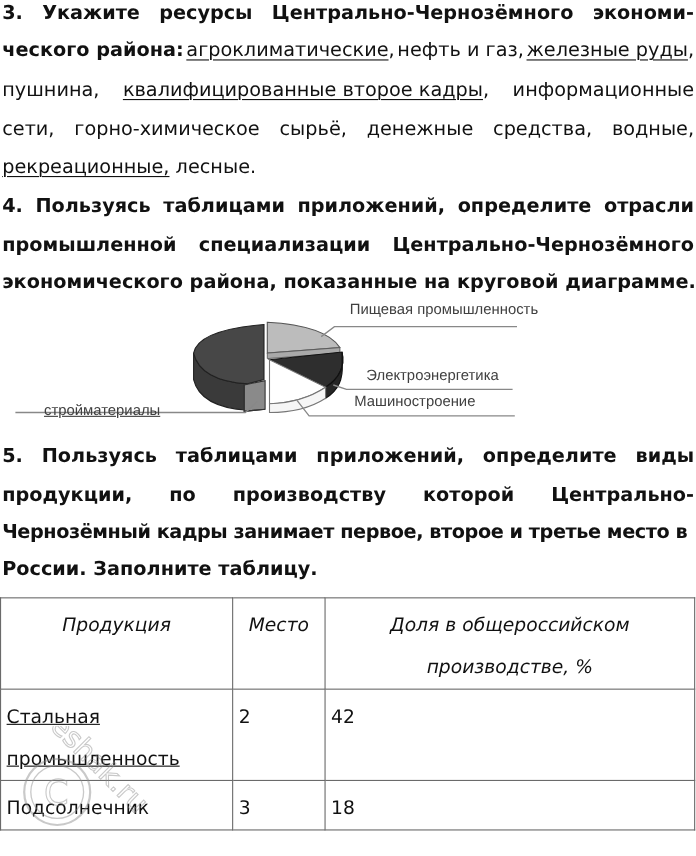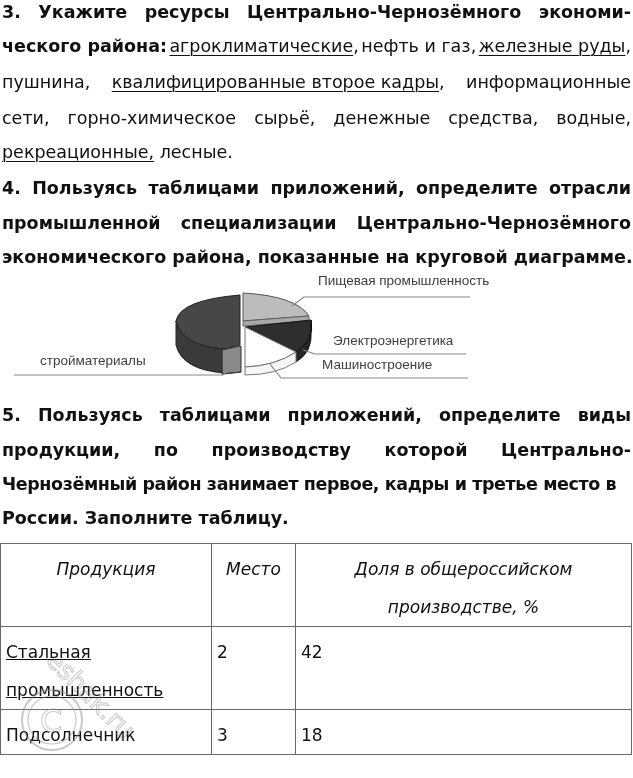--- a/index.html
+++ b/index.html
@@ -84,39 +84,39 @@
     <path d="M245 367 L245 375 Q276 375 296 362 L296 352 Q275 366 245 367 Z" fill="#f6f6f6" stroke="#777" stroke-width="1"></path>
 
     <polyline points="292,306 304,297 470,297" fill="none" stroke="#888" stroke-width="1.2"></polyline>
     <polyline points="303,350 315,354 466,354" fill="none" stroke="#888" stroke-width="1.2"></polyline>
     <polyline points="270,364 281,378 468,378" fill="none" stroke="#888" stroke-width="1.2"></polyline>
     <polyline points="234,365 223,375 14,375" fill="none" stroke="#888" stroke-width="1.2"></polyline>
   </svg>
   <span class="chart-label" style="left:318px; top:8px;">Пищевая промышленность</span>
   <span class="chart-label" style="left:333px; top:68px;">Электроэнергетика</span>
   <span class="chart-label" style="left:322px; top:92px;">Машиностроение</span>
-  <span class="chart-label" style="left:40px; top:88px;">стройматериалы</span>
+  <span class="chart-label" style="left:40px; top:100px;text-decoration:underline;">стройматериалы</span>
 </div>
 
 <div class="line just b" style="top:405px;">
   <span>5.</span>
   <span>Пользуясь</span>
   <span>таблицами</span>
   <span>приложений,</span>
   <span>определите</span>
   <span>виды</span>
 </div>
 <div class="line just b" style="top:440px;align-items:flex-end;">
   <span>продукции,</span>
   <span>по</span>
   <span>производству</span>
   <span>которой</span>
   <span>Центрально-</span>
 </div>
-<div class="line b" style="top:474px; letter-spacing:-0.4px;">Чернозёмный район занимает первое, кадры и третье место в</div>
+<div class="line b" style="top:474px; letter-spacing:-0.4px;">Чернозёмный кадры занимает первое, второе и третье место в</div>
 <div class="line b" style="top:508px;">России. Заполните таблицу.</div>
 
 <table class="t">
   <colgroup>
       <col style="width:211px">
       <col style="width:84px">
       <col>
     </colgroup>
   <tbody>
       <tr class="hdr">

